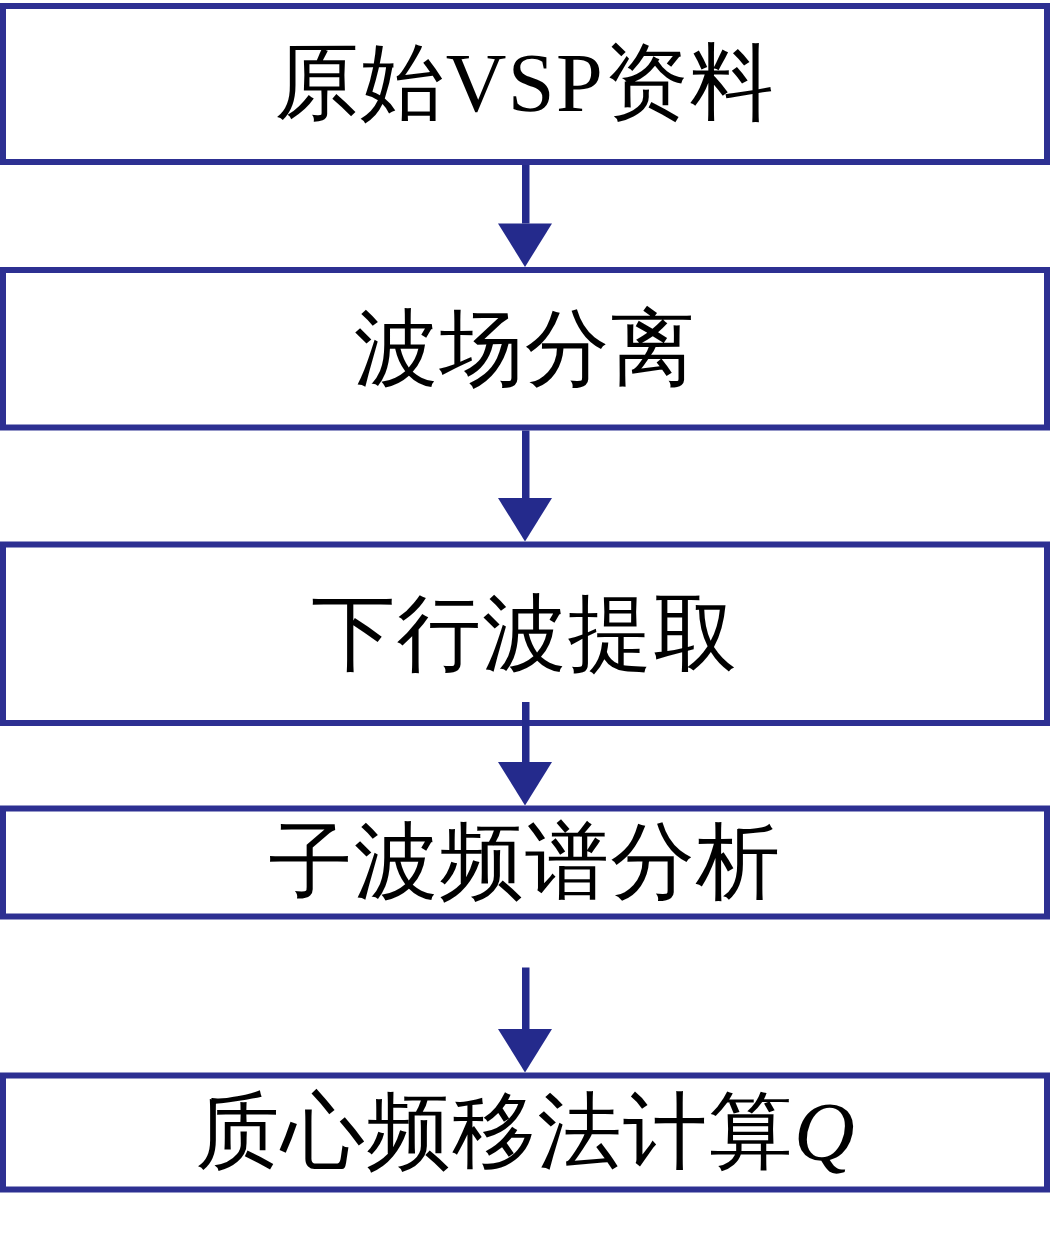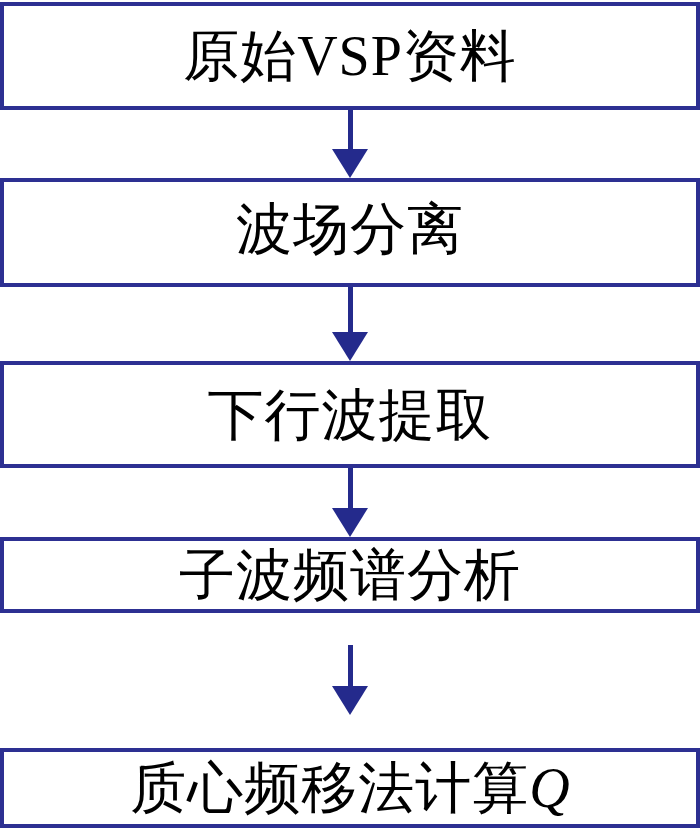--- a/index.html
+++ b/index.html
@@ -32,24 +32,24 @@
     line-height: 1;
     white-space: nowrap;
     letter-spacing: 1px;
   }
   .flow-box .label em {
     font-style: italic;
     font-family: "Liberation Serif", "DejaVu Serif", serif;
     letter-spacing: 0;
   }
   .box-1 { top: 2px;   height: 108px; }
-  .box-2 { top: 178px; height: 109px; font-family: Liberation Mono, monospace; }
-  .box-3 { top: 361px; height: 107px; }
+  .box-2 { top: 178px; height: 109px; }
+  .box-3 { top: 361px; height: 123px; }
   .box-4 { top: 537px; height: 76px; }
-  .box-5 { top: 748px; height: 80px; }
+  .box-5 { top: 715px; height: 80px; }
 
   .arrow {
     position: absolute;
     left: 332px;
     width: 36px;
     display: flex;
     flex-direction: column;
     align-items: center;
   }
   .arrow .shaft {

